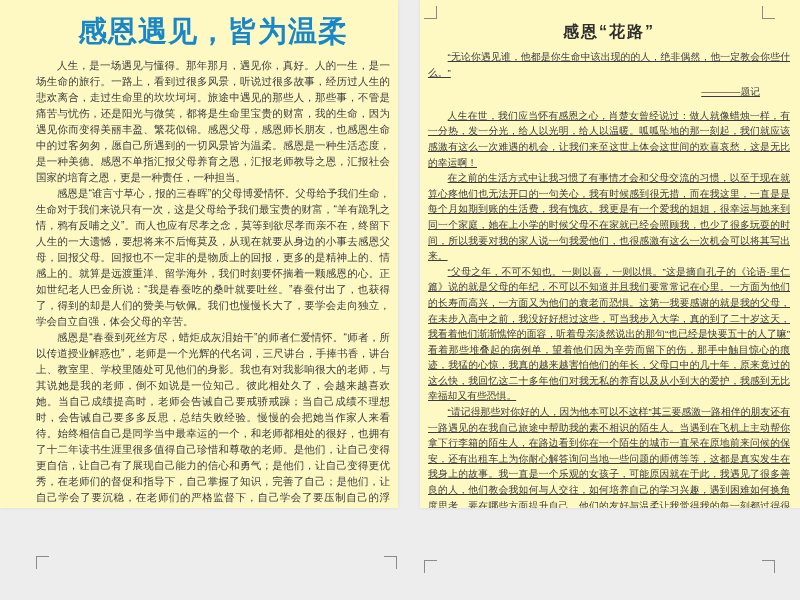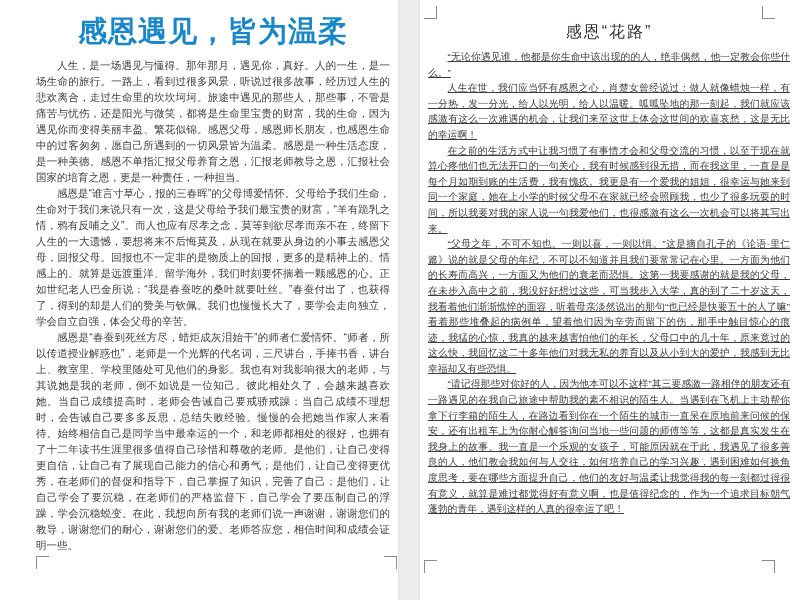--- a/index.html
+++ b/index.html
@@ -5,22 +5,22 @@
   html, body { margin: 0; padding: 0; }
   body {
     width: 800px; height: 600px;
     background: #ededed;
     font-family: "Liberation Sans", "DejaVu Sans", sans-serif;
     overflow: hidden;
     position: relative;
   }
   .canvas { position: absolute; inset: 0; }
   .page {
-    position: absolute; top: 0; height: 600px;
-    background: #ffffff;
+    position: absolute; top: 0; height: 508px;
+    background: #fef9c3;
     box-shadow: 0 0 4px rgba(0,0,0,0.08);
     box-sizing: border-box;
     overflow: hidden;
   }
   .page-left  { left: 0;     width: 398px; padding: 12px 8px 0 36px; }
   .page-right { left: 420px; width: 380px; padding: 12px 10px 0 8px; }
 
   .left-title {
     margin: 2px 0 8px 0;
     text-align: center;
@@ -36,21 +36,21 @@
     line-height: 16px;
     color: #3c3c3c;
     text-align: justify;
     text-indent: 2em;
   }
 
   .right-title {
     margin: 10px 0 6px 0;
     text-align: center;
     font-size: 16px;
-    font-weight: normal;
+    font-weight: bold;
     color: #2e2e2e;
     letter-spacing: 2px;
   }
   .page-right p {
     margin: 0;
     font-size: 9.8px;
     line-height: 15.6px;
     color: #3c3c3c;
     text-align: justify;
     text-indent: 2em;
@@ -88,20 +88,21 @@
     <h1 class="left-title">感恩遇见，皆为温柔</h1>
     <p>人生，是一场遇见与懂得。那年那月，遇见你，真好。人的一生，是一场生命的旅行。一路上，看到过很多风景，听说过很多故事，经历过人生的悲欢离合，走过生命里的坎坎坷坷。旅途中遇见的那些人，那些事，不管是痛苦与忧伤，还是阳光与微笑，都将是生命里宝贵的财富，我的生命，因为遇见你而变得美丽丰盈、繁花似锦。感恩父母，感恩师长朋友，也感恩生命中的过客匆匆，愿自己所遇到的一切风景皆为温柔。感恩是一种生活态度，是一种美德。感恩不单指汇报父母养育之恩，汇报老师教导之恩，汇报社会国家的培育之恩，更是一种责任，一种担当。</p>
     <p>感恩是“谁言寸草心，报的三春晖”的父母博爱情怀。父母给予我们生命，生命对于我们来说只有一次，这是父母给予我们最宝贵的财富，“羊有跪乳之情，鸦有反哺之义”。而人也应有尽孝之念，莫等到欲尽孝而亲不在，终留下人生的一大遗憾，要想将来不后悔莫及，从现在就要从身边的小事去感恩父母，回报父母。回报也不一定非的是物质上的回报，更多的是精神上的、情感上的。就算是远渡重洋、留学海外，我们时刻要怀揣着一颗感恩的心。正如世纪老人巴金所说：“我是春蚕吃的桑叶就要吐丝。”春蚕付出了，也获得了，得到的却是人们的赞美与钦佩。我们也慢慢长大了，要学会走向独立，学会自立自强，体会父母的辛苦。</p>
     <p>感恩是“春蚕到死丝方尽，蜡炬成灰泪始干”的师者仁爱情怀。“师者，所以传道授业解惑也”，老师是一个光辉的代名词，三尺讲台，手捧书香，讲台上、教室里、学校里随处可见他们的身影。我也有对我影响很大的老师，与其说她是我的老师，倒不如说是一位知己。彼此相处久了，会越来越喜欢她。当自己成绩提高时，老师会告诫自己要戒骄戒躁；当自己成绩不理想时，会告诫自己要多多反思，总结失败经验。慢慢的会把她当作家人来看待。始终相信自己是同学当中最幸运的一个，和老师都相处的很好，也拥有了十二年读书生涯里很多值得自己珍惜和尊敬的老师。是他们，让自己变得更自信，让自己有了展现自己能力的信心和勇气；是他们，让自己变得更优秀，在老师们的督促和指导下，自己掌握了知识，完善了自己；是他们，让自己学会了要沉稳，在老师们的严格监督下，自己学会了要压制自己的浮躁，学会沉稳蜕变。在此，我想向所有我的老师们说一声谢谢，谢谢您们的教导，谢谢您们的耐心，谢谢您们的爱。老师答应您，相信时间和成绩会证明一些。</p>
 
   </div>
 
   <div class="page page-right">
     <h2 class="right-title">感恩“花路”</h2>
     <p class="epigraph">“无论你遇见谁，他都是你生命中该出现的的人，绝非偶然，他一定教会你些什么。”</p>
+    <p class="epigraph-attribution">————题记</p>
     <p class="body-para">人生在世，我们应当怀有感恩之心，肖楚女曾经说过：做人就像蜡烛一样，有一分热，发一分光，给人以光明，给人以温暖。呱呱坠地的那一刻起，我们就应该感激有这么一次难遇的机会，让我们来至这世上体会这世间的欢喜哀愁，这是无比的幸运啊！</p>
     <p class="body-para">在之前的生活方式中让我习惯了有事情才会和父母交流的习惯，以至于现在就算心疼他们也无法开口的一句关心，我有时候感到很无措，而在我这里，一直是是每个月如期到账的生活费，我有愧疚。我更是有一个爱我的姐姐，很幸运与她来到同一个家庭，她在上小学的时候父母不在家就已经会照顾我，也少了很多玩耍的时间，所以我要对我的家人说一句我爱他们，也很感激有这么一次机会可以将其写出来。</p>
     <p class="body-para">“父母之年，不可不知也。一则以喜，一则以惧。”这是摘自孔子的《论语·里仁篇》说的就是父母的年纪，不可以不知道并且我们要常常记在心里。一方面为他们的长寿而高兴，一方面又为他们的衰老而恐惧。这第一我要感谢的就是我的父母，在未步入高中之前，我没好好想过这些，可当我步入大学，真的到了二十岁这天，我看着他们渐渐憔悴的面容，听着母亲淡然说出的那句“也已经是快要五十的人了嘛”  看着那些堆叠起的病例单，望着他们因为辛劳而留下的伤，那手中触目惊心的痕迹，我猛的心惊，我真的越来越害怕他们的年长，父母口中的几十年，原来竟过的这么快，我回忆这二十多年他们对我无私的养育以及从小到大的爱护，我感到无比幸福却又有些恐惧。</p>
     <p class="body-para">“请记得那些对你好的人，因为他本可以不这样”其三要感激一路相伴的朋友还有一路遇见的在我自己旅途中帮助我的素不相识的陌生人。当遇到在飞机上主动帮你拿下行李箱的陌生人，在路边看到你在一个陌生的城市一直呆在原地前来问候的保安，还有出租车上为你耐心解答询问当地一些问题的师傅等等，这都是真实发生在我身上的故事。我一直是一个乐观的女孩子，可能原因就在于此，我遇见了很多善良的人，他们教会我如何与人交往，如何培养自己的学习兴趣，遇到困难如何换角度思考，要在哪些方面提升自己，他们的友好与温柔让我觉得我的每一刻都过得很有意义，就算是难过都觉得好有意义啊，也是值得纪念的，作为一个追求目标朝气蓬勃的青年，遇到这样的人真的很幸运了吧！</p>
   </div>
 
   <div class="mark mark-bl lp-mark-bl"></div>
   <div class="mark mark-br lp-mark-br"></div>
   <div class="mark mark-tl rp-mark-tl"></div>
   <div class="mark mark-tr rp-mark-tr"></div>

